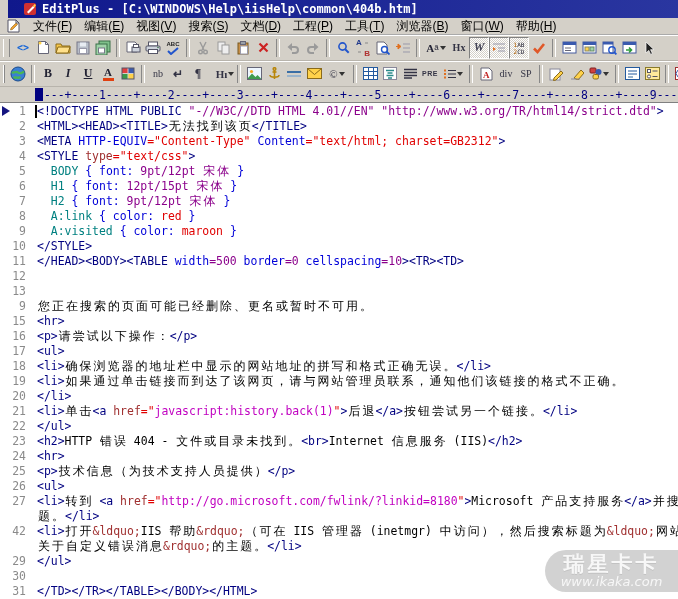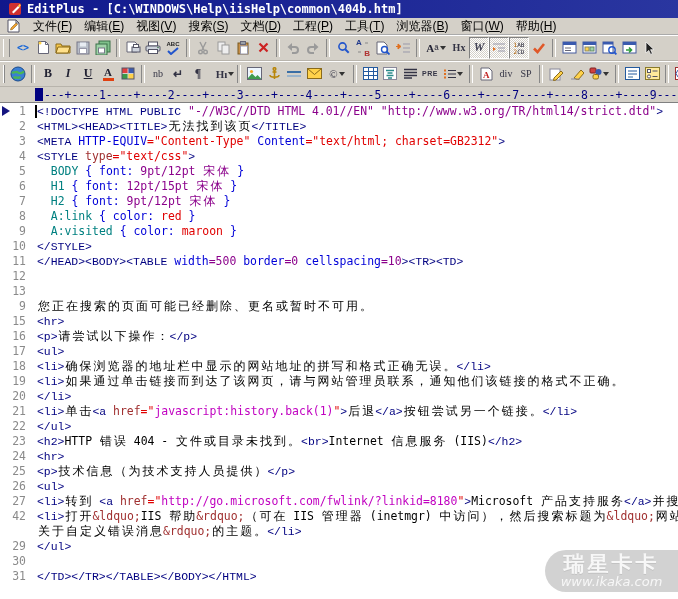--- a/index.html
+++ b/index.html
@@ -1,36 +1,36 @@
 <!DOCTYPE html>
 <html style="--c-titlebar: #10188C; --c-window-chrome: #D4D0C8; --c-ruler: #000080; --c-line-number: #8a8a8a; --c-tag: #000080; --c-attr: #0000D8; --c-attr-red: #A03030; --c-string: #E00000; --c-url: #C000C0; --c-value: #8B008B; --c-text: #000000; --c-selector: #008080; --c-watermark-bg: #d2d2d2; --c-watermark-text: #f7f7f7;"><head>
 <meta charset="utf-8">
 <style>
   html,body{margin:0;padding:0;width:678px;height:599px;overflow:hidden;background:#D4D0C8;font-family:"Liberation Sans",sans-serif;}
-  .titlebar{height:18px;background:linear-gradient(90deg,#10188C,#2A36A0);display:flex;align-items:center;padding-left:9px;box-sizing:border-box;}
+  .titlebar{height:18px;background:linear-gradient(90deg,#10188C,#2A36A0);display:flex;align-items:center;padding-left:16px;box-sizing:border-box;margin-left:8px;}
   .title-text{color:#fff;font:bold 12px "DejaVu Sans Mono",monospace;margin-left:4px;white-space:pre;}
   .menubar{height:17px;display:flex;align-items:center;background:#D4D0C8;border-bottom:1px solid #aaa;box-sizing:border-box;padding-left:6px;}
   .menu-items{display:flex;margin-left:2px;}
   .menu-item{font-size:12px;color:#000;padding:0 6px;white-space:nowrap;}
   .toolbar{height:26px;display:flex;align-items:center;background:#D4D0C8;border-bottom:1px solid #b8b4ac;box-shadow:inset 0 1px 0 #fff;box-sizing:border-box;padding-left:2px;overflow:hidden;}
   .grip{width:5px;height:18px;border-left:1px solid #fff;border-right:1px solid #888;margin:0 3px 0 1px;}
   .tb-btn{width:20px;height:22px;flex:none;display:flex;align-items:center;justify-content:center;position:relative;border:1px solid transparent;box-sizing:border-box;}
   .tb-wide{width:26px;}
   .pressed{border-color:#808080 #fff #fff #808080;background-color:#d4d0c8;background-image:linear-gradient(45deg,#fff 25%,transparent 25%,transparent 75%,#fff 75%),linear-gradient(45deg,#fff 25%,transparent 25%,transparent 75%,#fff 75%);background-size:2px 2px;background-position:0 0,1px 1px;}
   .sep{width:2px;height:18px;border-left:1px solid #888;border-right:1px solid #fff;margin:0 3px;flex:none;}
   .caret-dn{width:0;height:0;border:3px solid transparent;border-top:4px solid #333;margin-left:1px;margin-top:4px;}
   .ruler{height:16px;background:#D4D0C8;border-bottom:1px solid #808080;position:relative;box-sizing:border-box;overflow:hidden;}
   .ruler-text{position:absolute;left:37px;top:1px;font:11.45px "DejaVu Sans Mono",monospace;color:var(--c-ruler,#000080);white-space:pre;}
   .ruler-cursor{position:absolute;top:1px;height:13px;background:var(--c-ruler,#000080);}
   .editor{position:relative;background:#fff;height:496px;padding-top:1px;box-sizing:border-box;overflow:hidden;}
   .row{height:15px;position:relative;}
   .lnum{position:absolute;left:0;top:0;width:26px;text-align:right;font:11.45px "DejaVu Sans Mono",monospace;color:var(--c-line-number,#8a8a8a);line-height:15px;}
   .code{position:absolute;left:37px;top:0;white-space:pre;font:11.45px "DejaVu Sans Mono",monospace;line-height:15px;}
   .cjk{display:inline-block;width:14px;height:15px;line-height:14px;text-align:center;font-size:12px;font-family:"DejaVu Sans",sans-serif;vertical-align:top;overflow:hidden;}
-  .tag{color:var(--c-tag,#000080);font-family:Liberation Mono, monospace;} .attr{color:var(--c-attr,#0000D8);text-align:right;} .red{color:var(--c-attr-red,#A03030);}
+  .tag{color:var(--c-tag,#000080);} .attr{color:var(--c-attr,#0000D8);text-align:right;} .red{color:var(--c-attr-red,#A03030);}
   .str{color:var(--c-string,#E00000);} .url{color:var(--c-url,#C000C0);} .val{color:var(--c-value,#8B008B);}
   .txt{color:var(--c-text,#000);} .sel{color:var(--c-selector,#008080);}
   .line-marker{position:absolute;left:2px;width:0;height:0;border:5px solid transparent;border-left:8px solid #151580;}
   .caret{position:absolute;width:2px;height:13px;background:#000;}
   .watermark{position:absolute;right:0;width:133px;height:42px;background:var(--c-watermark-bg,#d2d2d2);border-radius:21px 0 0 21px;display:flex;flex-direction:column;align-items:center;justify-content:center;}
   .wm-brand{font:bold 21px "DejaVu Sans",sans-serif;color:var(--c-watermark-text,#f7f7f7);letter-spacing:3px;line-height:21px;text-shadow:0 1px 0 #c2c2c2;}
   .wm-url{font:italic 13px "DejaVu Sans",sans-serif;color:var(--c-watermark-text,#f7f7f7);line-height:14px;}
 </style>
 </head>
 <body>
@@ -565,20 +565,24 @@
       </div>
       <div class="row">
         <span class="lnum">26</span>
         <span class="code"><span class="tag">&lt;ul&gt;</span></span>
       </div>
       <div class="row">
         <span class="lnum">27</span>
         <span class="code"><span class="tag">&lt;li&gt;</span><span class="txt"><span class="cjk">转</span><span class="cjk">到</span> </span><span class="tag">&lt;a </span><span class="red">href</span><span class="str">="</span><span class="url">http://go.microsoft.com/fwlink/?linkid=8180</span><span class="str">"</span><span class="tag">&gt;</span><span class="txt">Microsoft <span class="cjk">产</span><span class="cjk">品</span><span class="cjk">支</span><span class="cjk">持</span><span class="cjk">服</span><span class="cjk">务</span></span><span class="tag">&lt;/a&gt;</span><span class="txt"><span class="cjk">并</span><span class="cjk">搜</span></span></span>
       </div>
       <div class="row">
+        <span class="lnum"></span>
+        <span class="code"><span class="txt"><span class="cjk">题</span><span class="cjk">。</span></span><span class="tag">&lt;/li&gt;</span></span>
+      </div>
+      <div class="row">
         <span class="lnum">42</span>
         <span class="code"><span class="tag">&lt;li&gt;</span><span class="txt"><span class="cjk">打</span><span class="cjk">开</span></span><span class="red">&amp;ldquo;</span><span class="txt">IIS <span class="cjk">帮</span><span class="cjk">助</span></span><span class="red">&amp;rdquo;</span><span class="txt"><span class="cjk">（</span><span class="cjk">可</span><span class="cjk">在</span> IIS <span class="cjk">管</span><span class="cjk">理</span><span class="cjk">器</span> (inetmgr) <span class="cjk">中</span><span class="cjk">访</span><span class="cjk">问</span><span class="cjk">）</span><span class="cjk">，</span><span class="cjk">然</span><span class="cjk">后</span><span class="cjk">搜</span><span class="cjk">索</span><span class="cjk">标</span><span class="cjk">题</span><span class="cjk">为</span></span><span class="red">&amp;ldquo;</span><span class="txt"><span class="cjk">网</span><span class="cjk">站</span></span></span>
       </div>
       <div class="row">
         <span class="lnum"></span>
         <span class="code"><span class="txt"><span class="cjk">关</span><span class="cjk">于</span><span class="cjk">自</span><span class="cjk">定</span><span class="cjk">义</span><span class="cjk">错</span><span class="cjk">误</span><span class="cjk">消</span><span class="cjk">息</span></span><span class="red">&amp;rdquo;</span><span class="txt"><span class="cjk">的</span><span class="cjk">主</span><span class="cjk">题</span><span class="cjk">。</span></span><span class="tag">&lt;/li&gt;</span></span>
       </div>
       <div class="row">
         <span class="lnum">29</span>
         <span class="code"><span class="tag">&lt;/ul&gt;</span></span>

